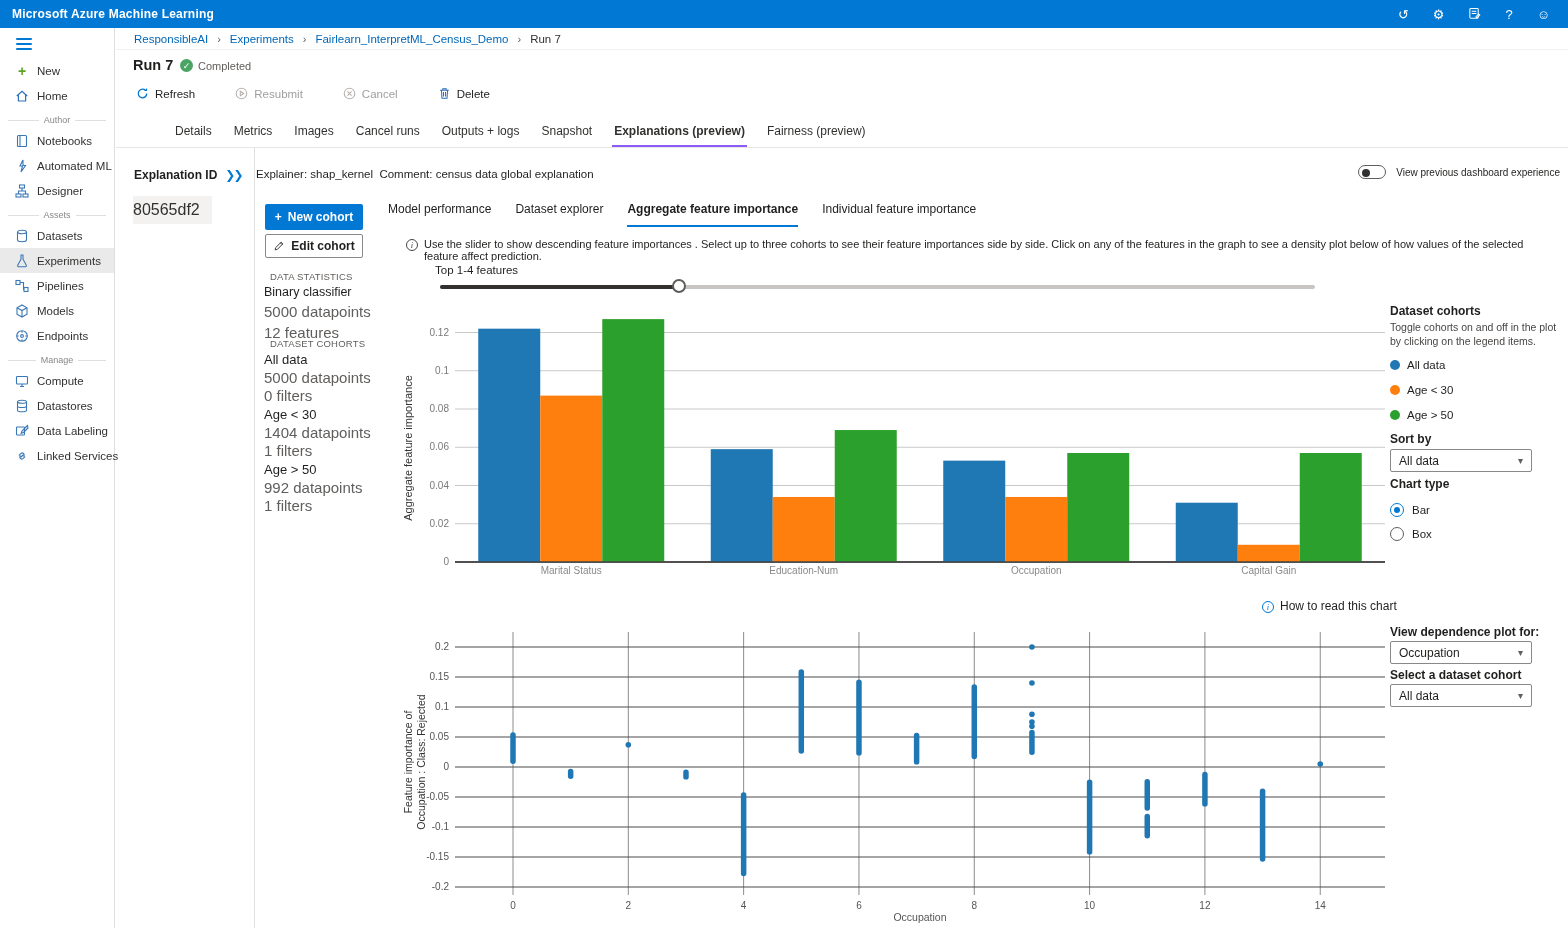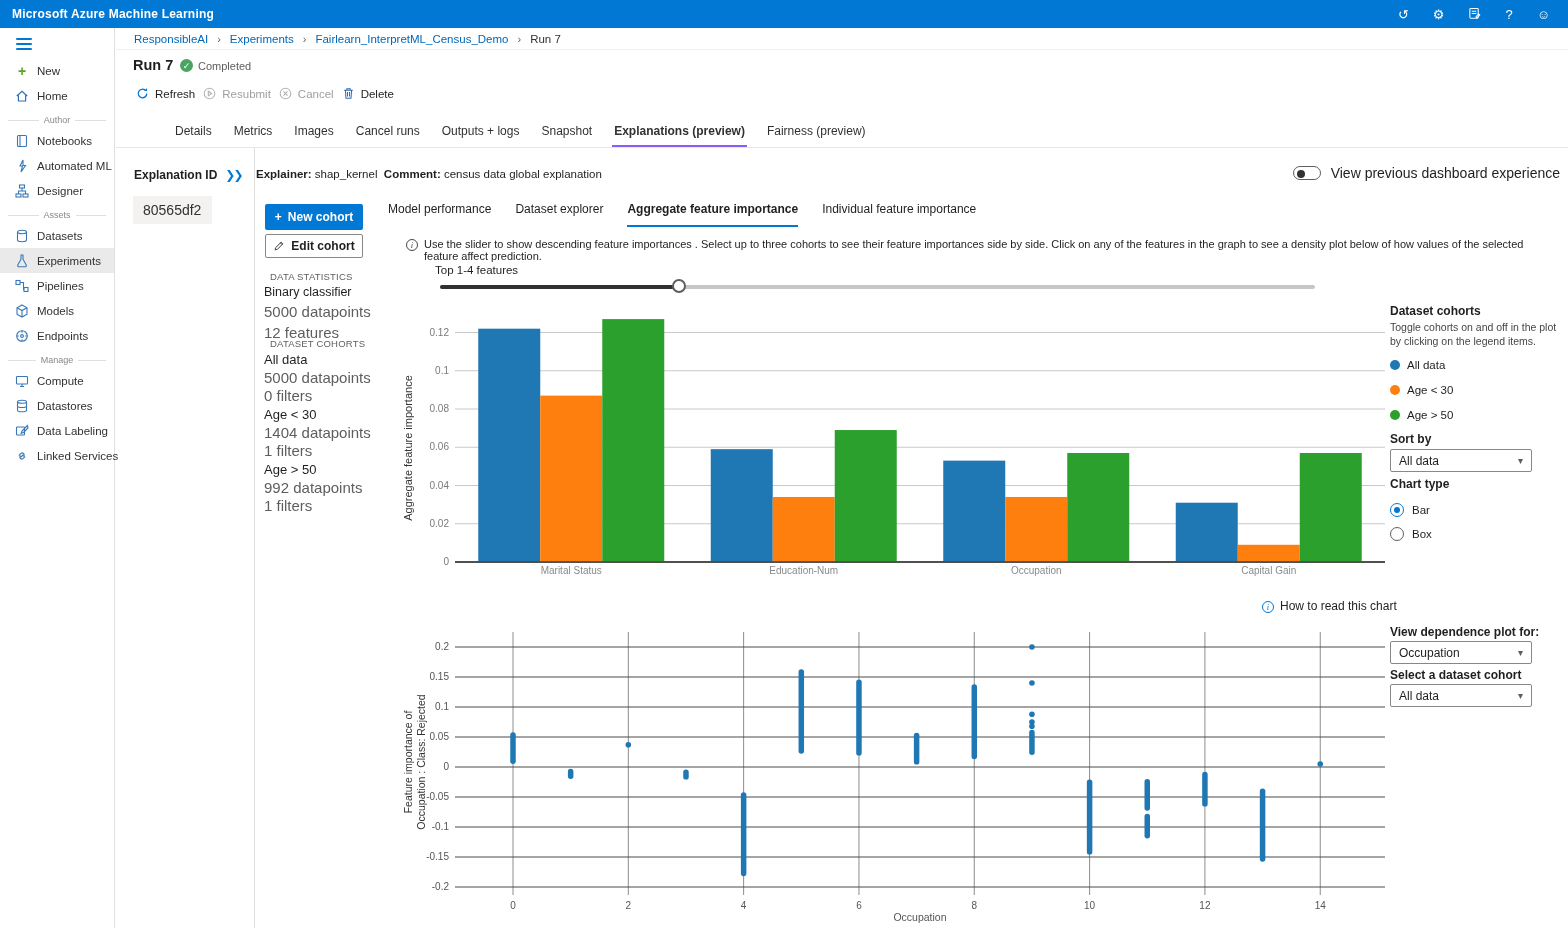--- a/index.html
+++ b/index.html
@@ -32,39 +32,39 @@
   .breadcrumb a { color:#0067b8; text-decoration:none; cursor:pointer; }
   .breadcrumb .sep { color:#605e5c; font-size:11px; }
   .breadcrumb .current { color:#323130; }
 
   
   .run-title { position:absolute; left:133px; top:57px; font-size:14.5px; font-weight:bold; }
   .run-status { position:absolute; left:180px; top:59px; display:flex; align-items:center; gap:5px;
     font-size:11px; color:#605e5c; }
   .check { width:13px; height:13px; border-radius:50%; background:#4aa564; color:#fff; font-size:9px;
     display:flex; align-items:center; justify-content:center; }
-  .toolbar { position:absolute; left:136px; top:87px; display:flex; gap:8px; align-items:flex-start; font-size:11.5px; }
+  .toolbar { position:absolute; left:136px; top:87px; display:flex; gap:40px; align-items:flex-start; font-size:11.5px; }
   .tool { display:flex; align-items:center; gap:6px; cursor:pointer; }
   .tool.disabled { color:#a19f9d; cursor:default; }
   .run-tabs { position:absolute; left:141px; top:120px; display:flex; gap:18px; font-size:12px; height:27px;margin-left:32px; }
   .rtab { padding:4px 2px 8px; cursor:pointer; color:#323130; white-space:nowrap; }
   .rtab.active { font-weight:bold; border-bottom:2px solid #8b5cf6; }
   .tabs-sep { position:absolute; left:116px; right:0; top:147px; height:1px; background:#e8e6e4; }
 
   
   .expl-panel { position:absolute; left:116px; top:148px; width:139px; bottom:0; border-right:1px solid #e1dfdd; background:#fff; }
   .expl-head { display:flex; align-items:center; gap:8px; margin:20px 0 0 18px; font-size:12px; font-weight:bold; }
   .expl-head .collapse { color:#0078d4; font-size:12px; letter-spacing:-2px; cursor:pointer; font-weight:normal; }
-  .expl-item { margin:14px 0 0 17px; width:79px; height:28px; background:#f3f2f1; font-size:14px;
-    line-height:28px; padding-left:10px; color:#323130; cursor:pointer; }
+  .expl-item { margin:14px 0 0 17px; width:79px; height:28px; background:#f3f2f1; font-size:16px;
+    line-height:28px; color:#323130; cursor:pointer; }
 
   
   .explainer-line { position:absolute; left:256px; top:168px; font-size:11.5px; }
-  .explainer-line b { font-weight:bold; }
-  .toggle-row { position:absolute; right:8px; top:165px; display:flex; align-items:center; gap:10px; font-size:14px; }
+  .explainer-line b { font-weight:normal; }
+  .toggle-row { position:absolute; right:8px; top:165px; display:flex; align-items:center; gap:10px; font-size:10px; }
   .toggle { width:28px; height:14px; border:1px solid #605e5c; border-radius:8px; position:relative; cursor:pointer; background:#fff; }
   .toggle .knob { position:absolute; left:3px; top:2.5px; width:8px; height:8px; border-radius:50%; background:#323130; }
 
   
   .btn-new { position:absolute; left:265px; top:204px; width:98px; height:26px; background:#0078d4; color:#fff;
     border:none; border-radius:2px; font-size:12px; font-weight:bold; cursor:pointer; display:flex; align-items:center; justify-content:center; gap:6px; font-family:inherit; }
   .btn-edit { position:absolute; left:265px; top:234px; width:98px; height:24px; background:#fff; color:#201f1e;
     border:1px solid #8a8886; border-radius:2px; font-size:12px; font-weight:bold; cursor:pointer; display:flex; align-items:center; justify-content:center; gap:6px; font-family:inherit; }
   .stats { position:absolute; left:264px; top:271px; width:160px; }
   .caps { font-size:9.5px; color:#605e5c; letter-spacing:.2px;padding-left:6px; }

